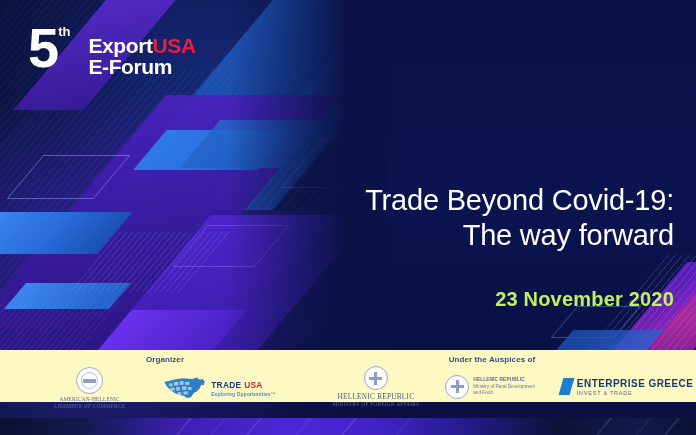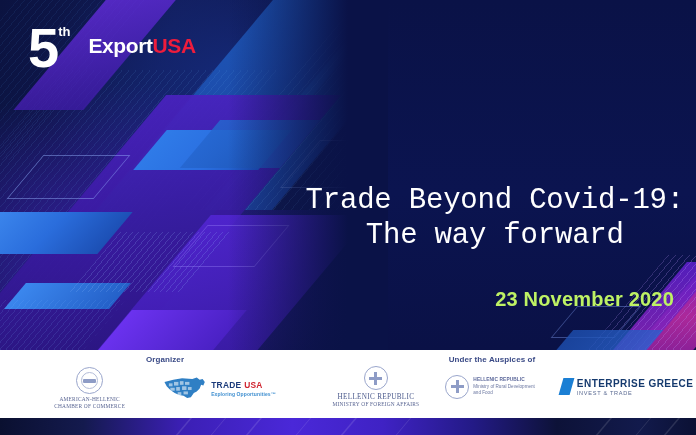--- a/index.html
+++ b/index.html
@@ -29,27 +29,27 @@
   
   .logo{position:absolute;left:28px;top:22px;display:flex;align-items:flex-start;z-index:12;}
   .logo-5{font-size:56px;line-height:.92;font-weight:700;color:#fff;letter-spacing:-2px;}
   .logo-th{font-size:13px;font-weight:700;color:#fff;margin-top:2px;margin-left:1px;}
   .logo-words{margin-left:18px;margin-top:13px;line-height:1.0;}
   .logo-l1{font-size:21px;font-weight:700;color:#fff;letter-spacing:-.4px;white-space:nowrap;}
   .logo-l1 .usa{color:#ee1c3c;}
   .logo-l2{font-size:21px;font-weight:700;color:#fff;letter-spacing:-.4px;}
 
   
-  .title-wrap{position:absolute;right:12px;top:183px;text-align:center;z-index:12;font-family:Liberation Mono, monospace;}
+  .title-wrap{position:absolute;right:22px;top:183px;text-align:right;z-index:12;}
   .title{color:#fff;font-size:29px;font-weight:400;line-height:1.22;letter-spacing:-.2px;white-space:nowrap;}
   .date{position:absolute;right:22px;top:288px;z-index:12;
     color:#bef264;font-size:20px;font-weight:700;letter-spacing:.2px;white-space:nowrap;}
 
   
-  .footer{position:absolute;left:0;right:0;top:350px;height:68px;background:#ffffff;z-index:20;
+  .footer{position:absolute;left:0;right:0;top:350px;height:52px;background:#fef9c3;z-index:20;
      display:flex;}
   .foot-col{position:relative;height:100%;}
   .foot-head{text-align:center;font-size:8px;color:#3a4a86;font-weight:700;padding-top:5px;
      letter-spacing:.1px;}
   .foot-logos{display:flex;align-items:center;justify-content:center;gap:16px;margin-top:3px;}
 
   .achc{display:flex;flex-direction:column;align-items:center;}
   .achc-seal{width:25px;height:25px;border-radius:50%;border:1.6px solid #9aa6cc;
      display:flex;align-items:center;justify-content:center;background:#fff;}
   .achc-seal i{display:block;width:15px;height:15px;border-radius:50%;border:1px solid #b3bcd8;
@@ -154,20 +154,21 @@
          background:repeating-linear-gradient(to right,rgba(150,195,255,.35) 0 1px,rgba(0,0,0,0) 1px 6px);"></div>
     <div class="lines" style="left:-20px;top:300px;width:120px;height:60px;opacity:.45;
          background:repeating-linear-gradient(to right,rgba(120,180,255,.30) 0 1px,rgba(0,0,0,0) 1px 6px);"></div>
   </div>
 
   <div class="logo">
     <div class="logo-5">5</div>
     <div class="logo-th">th</div>
     <div class="logo-words">
       <div class="logo-l1"><span>Export</span><span class="usa">USA</span></div>
+      <div class="logo-l2">E-Forum</div>
     </div>
   </div>
 
   <div class="title-wrap">
     <div class="title">Trade Beyond Covid-19:</div>
     <div class="title">The way forward</div>
   </div>
   <div class="date">23 November 2020</div>
 
   <div class="footer">

